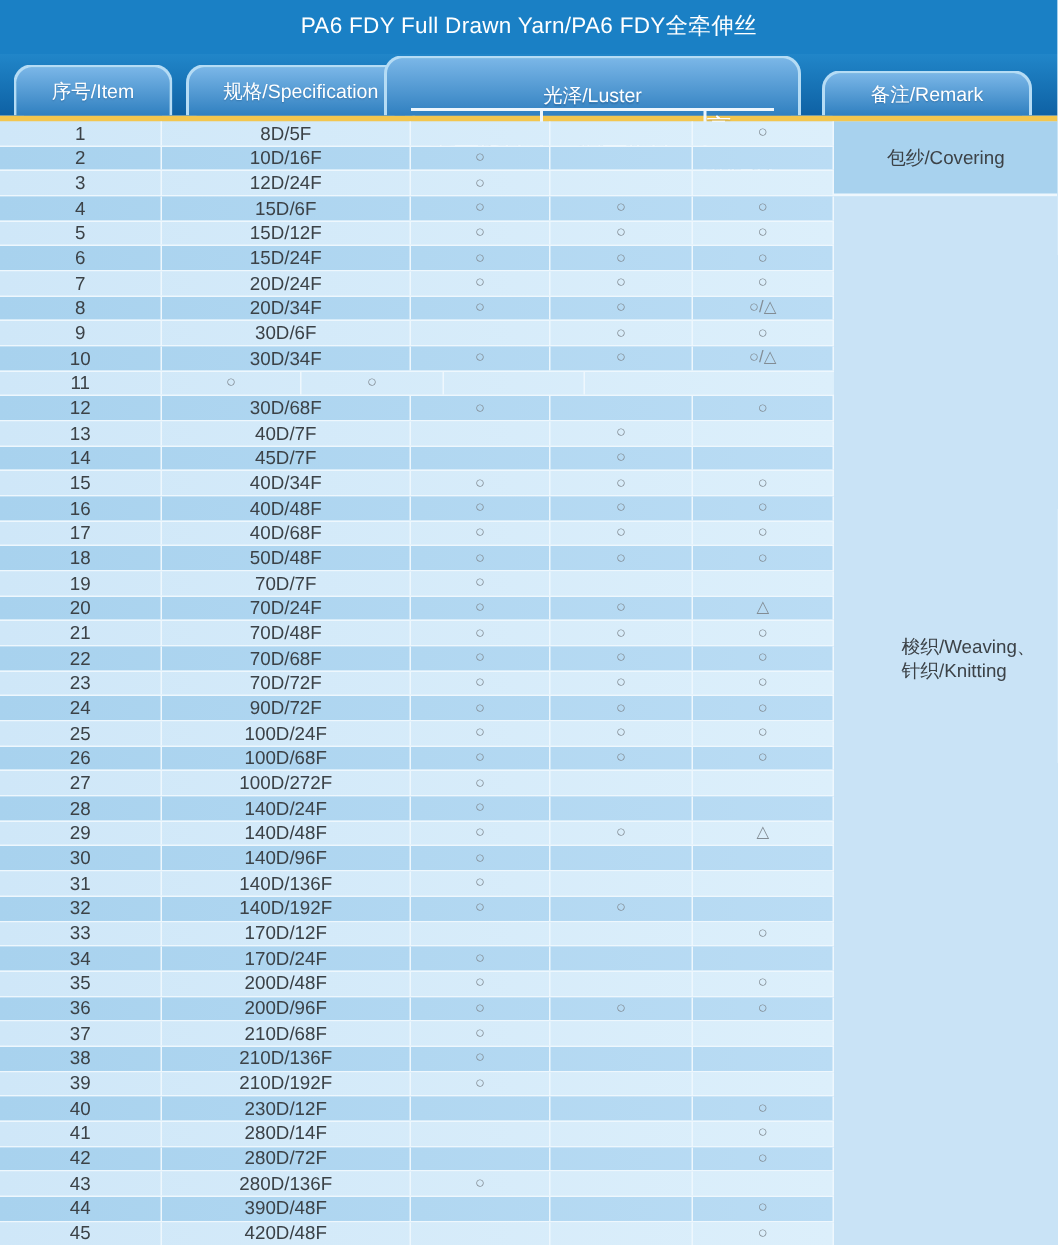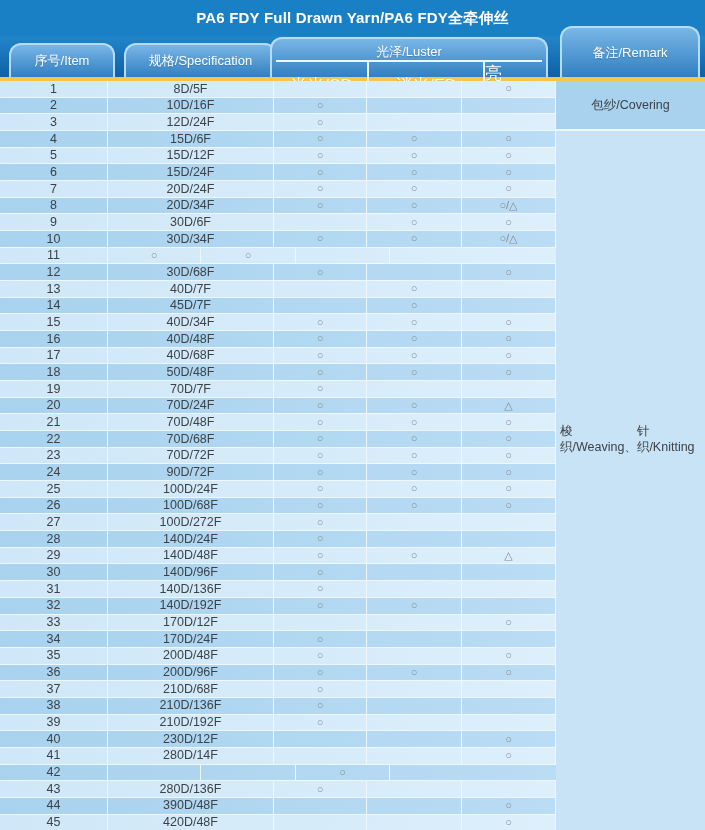--- a/index.html
+++ b/index.html
@@ -12,46 +12,46 @@
     position:relative;
     width:705px;height:830px;
     overflow:hidden;
     background:var(--row_light,#cfe7f8);
     box-sizing:border-box;
   }
   
   .title-bar{
     height:36px;line-height:36px;
     background:var(--header_blue,#1a80c5);
-    color:#ffffff;font-size:15px;font-weight:bold;
+    color:#ffffff;font-size:15px;font-weight:normal;
     text-align:center;letter-spacing:.2px;
   }
   
   .header-band{
     position:relative;height:41px;
     background:linear-gradient(180deg,var(--band_top,#2186c9) 0%,var(--band_bottom,#0e61a4) 100%);
   }
   .tab{
     position:absolute;bottom:0;
     box-sizing:border-box;
     border:2px solid var(--tab_border,#b5dcf5);
     border-bottom:none;
     border-radius:12px 12px 0 0;
     background:linear-gradient(180deg,var(--tab_top,#7ab6e7) 0%,var(--tab_bottom,#3080c0) 100%);
     color:#ffffff;font-size:13px;
     display:flex;align-items:center;justify-content:center;
     text-shadow:0 1px 1px rgba(0,40,80,.25);
   }
   .tab-item  {left:9px;  width:106px; height:34px;}
   .tab-spec  {left:124px;width:153px;height:34px;}
-  .tab-remark{left:560px;width:140px;height:51px;}
+  .tab-remark{left:548px;width:140px;height:30px;}
   .tab-luster{
-    left:270px;width:278px;height:40px;
+    left:256px;width:278px;height:40px;
     flex-direction:column;align-items:stretch;justify-content:flex-start;
-    padding:4px;
+    padding:16px;
   }
   .luster-top{
     height:17px;line-height:17px;text-align:center;font-size:13px;
   }
   .luster-sub{
     flex:1;display:flex;
     border-top:2px solid var(--white_line,#eef7fd);
   }
   .luster-sub .sub{
     display:flex;align-items:center;justify-content:center;
@@ -103,22 +103,22 @@
     background:var(--row_dark,#a8d2ee);
     border-bottom:2px solid var(--white_line,#eef7fd);
     display:flex;align-items:center;justify-content:center;
   }
   .remark-weaving{
     flex:1;
     background:var(--remark_light,#c9e3f6);
     position:relative;
   }
   .weaving-text{
-    position:absolute;left:4px;right:0;top:292px;
-    display:flex;flex-direction:row;align-items:flex-end;
+    position:absolute;left:14px;right:0;top:292px;
+    display:flex;flex-direction:column;align-items:flex-end;
   }
   .weaving-text .line{width:104px;text-align:left;line-height:16px;}
 </style>
 </head>
 <body>
 
 <div class="sheet">
 
   <div class="title-bar">PA6 FDY Full Drawn Yarn/PA6 FDY全牵伸丝</div>
 
@@ -427,20 +427,21 @@
         </div>
         <div class="row">
           <div class="cell c-item">41</div>
           <div class="cell c-spec">280D/14F</div>
           <div class="cell c-sd c-sym"></div>
           <div class="cell c-fd c-sym"></div>
           <div class="cell c-br c-sym">○</div>
         </div>
         <div class="row">
           <div class="cell c-item">42</div>
+          <div class="cell c-spec">280D/72F</div>
           <div class="cell c-sd c-sym"></div>
           <div class="cell c-fd c-sym"></div>
           <div class="cell c-br c-sym">○</div>
         </div>
         <div class="row">
           <div class="cell c-item">43</div>
           <div class="cell c-spec">280D/136F</div>
           <div class="cell c-sd c-sym">○</div>
           <div class="cell c-fd c-sym"></div>
           <div class="cell c-br c-sym"></div>

